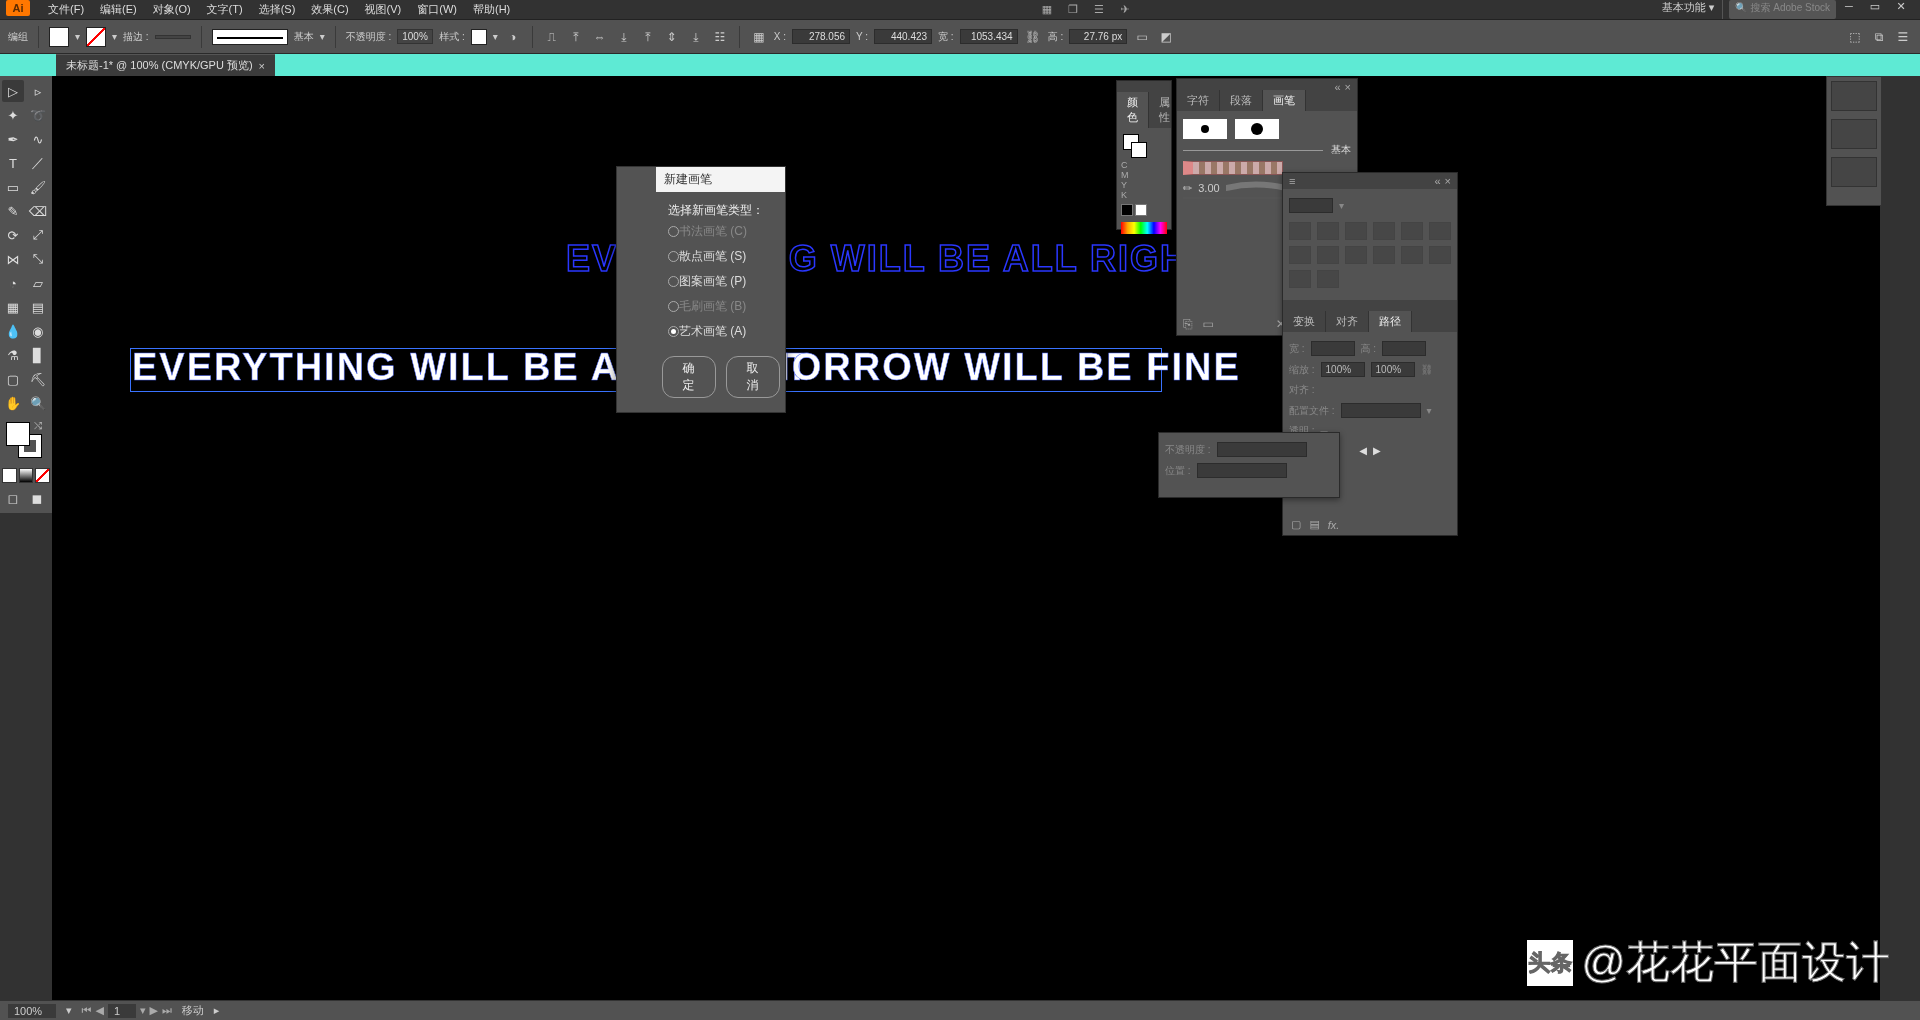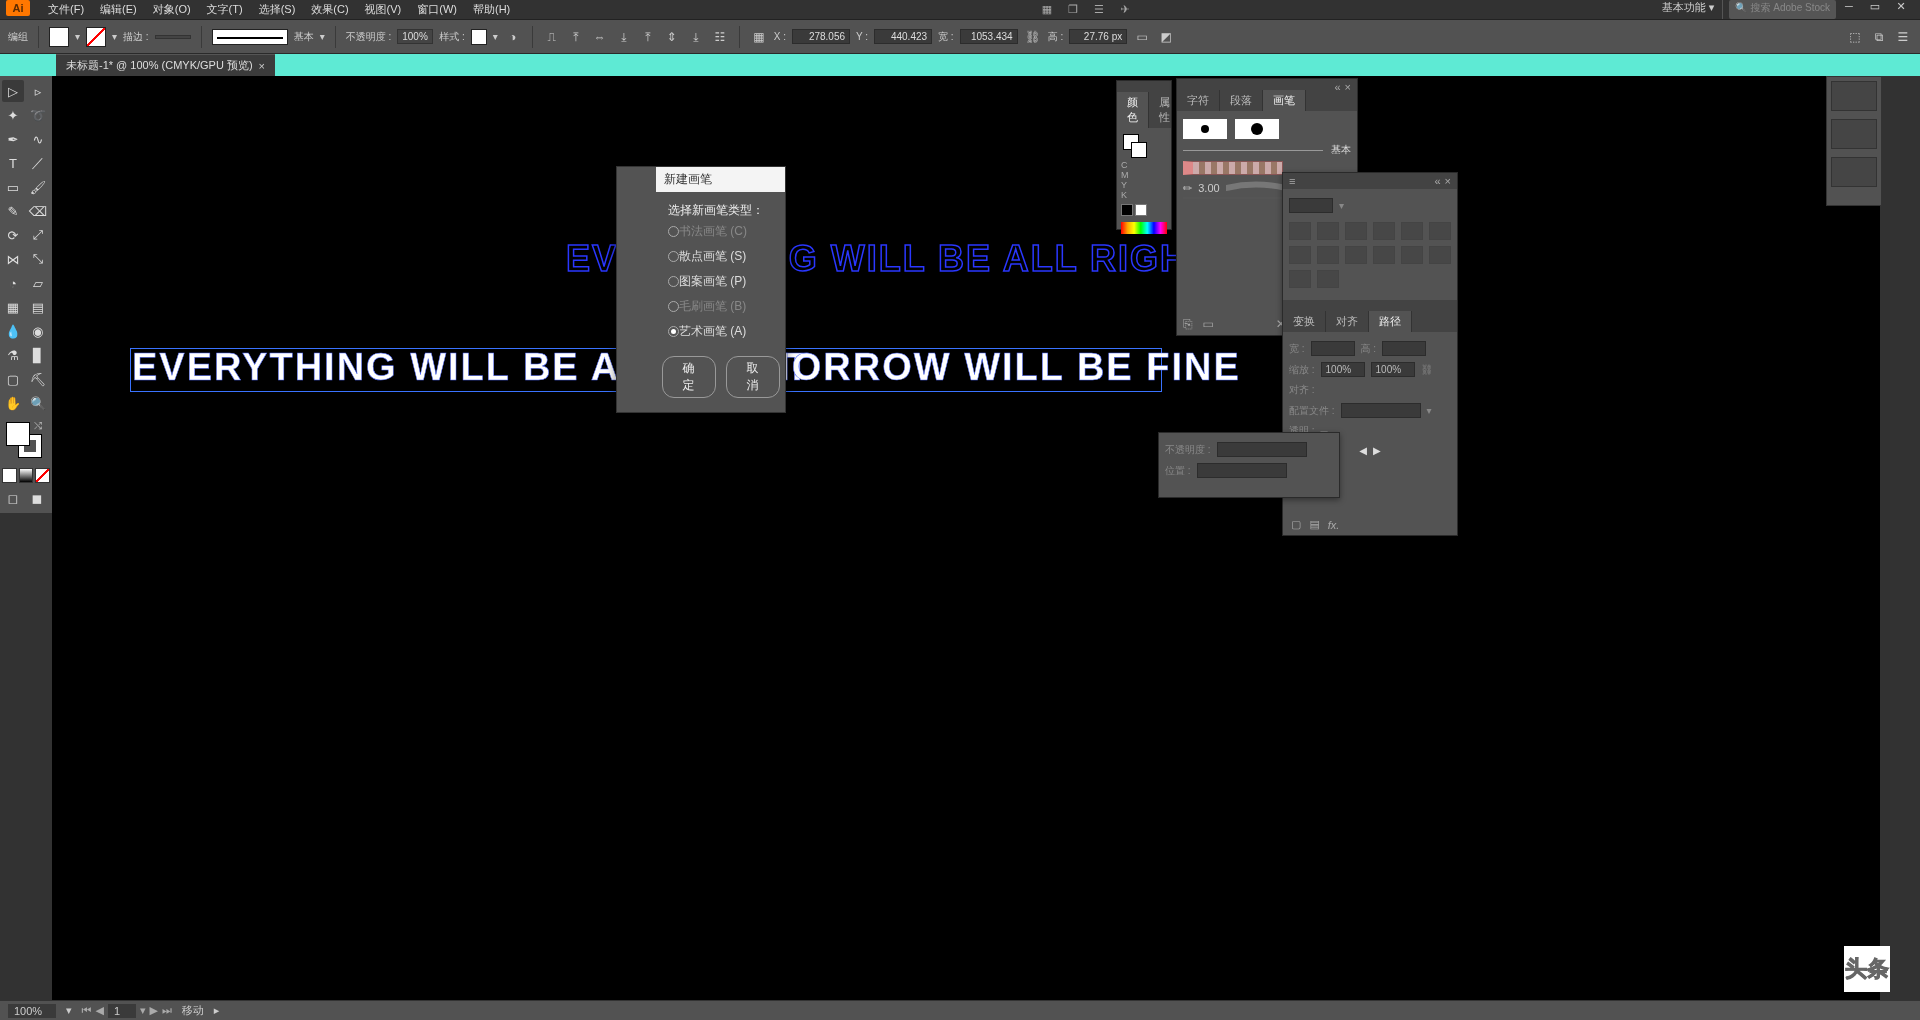--- a/index.html
+++ b/index.html
@@ -449,13 +449,14 @@
     <span>▾</span>
     <span>▶</span>
     <span>⏭</span>
   </div>
   <div>移动</div>
   <span>▸</span>
 </div>
 
 <div class="watermark">
   <div class="wm-logo">头条</div>
+  <span>@花花平面设计</span>
 </div>
 
 </body></html>

